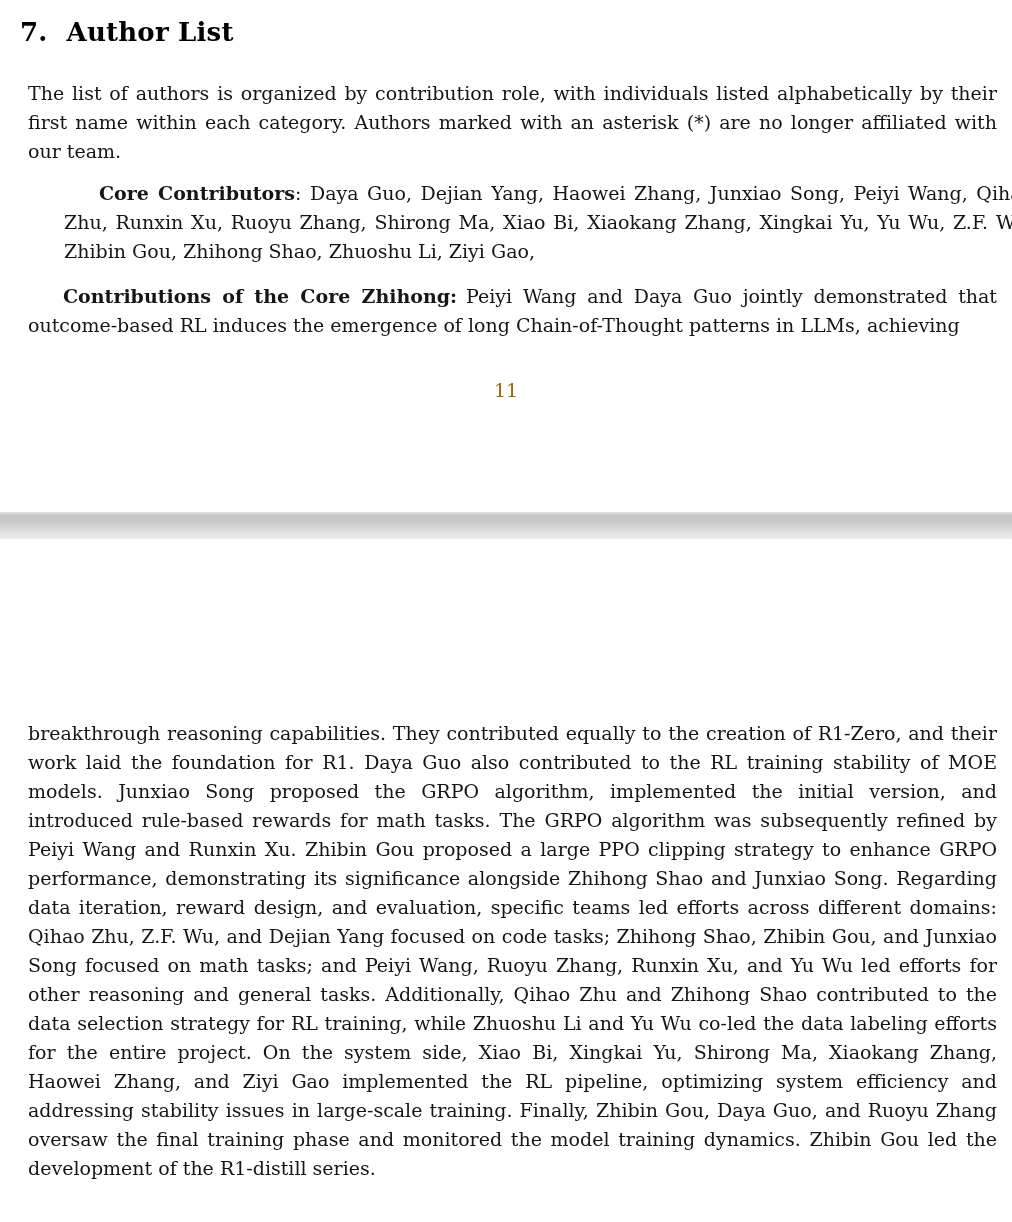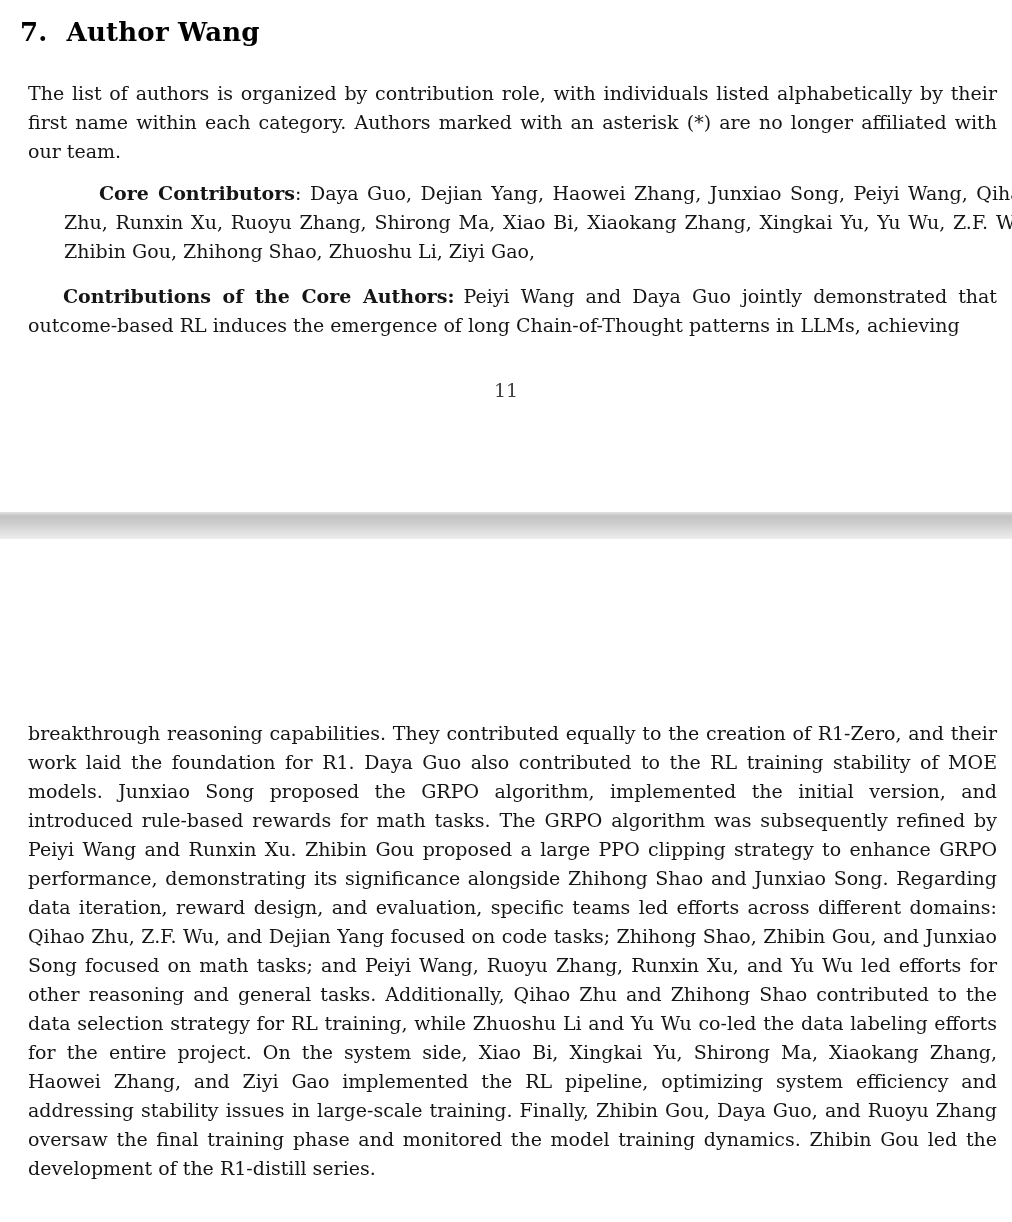--- a/index.html
+++ b/index.html
@@ -31,21 +31,21 @@
     color: #151515;
   }
   .para-indent { text-indent: 35px; }
   .lead-label { font-weight: bold; }
   .label-spacer { display: inline-block; width: 9px; }
   .page-number {
     left: 0; top: 379px;
     width: 100%;
     text-align: center;
     font-size: 19px;
-    color: #404040;
+    color: #a16207;
   }
   .page-gap-divider {
     left: 0; top: 512px;
     width: 1012px; height: 27px;
     background: linear-gradient(to bottom,
       #e3e3e3 0px,
       #c3c3c3 4px,
       #cccccc 11px,
       #dedede 19px,
       #ededed 27px);
@@ -56,33 +56,33 @@
   .p1-contrib { top: 282px; }
 </style>
 </head>
 <body>
 
 <main>
 
   <section>
 
     <h1 class="abs section-heading">
-      <span>7.</span><span class="title-gap">Author Wang</span>
+      <span>7.</span><span class="title-gap">Author List</span>
     </h1>
 
     <p class="abs para p1-intro">
       <span>The list of authors is organized by contribution role, with individuals listed alphabetically by their first name within each category. Authors marked with an asterisk (*) are no longer affiliated with our team.</span>
     </p>
 
     <p class="abs para para-indent p1-core">
       <span class="lead-label">Core Contributors</span><span>: </span><span>Daya Guo, Dejian Yang, Haowei Zhang, Junxiao Song, Peiyi Wang, Qihao Zhu, Runxin Xu, Ruoyu Zhang, Shirong Ma, Xiao Bi, Xiaokang Zhang, Xingkai Yu, Yu Wu, Z.F. Wu, Zhibin Gou, Zhihong Shao, Zhuoshu Li, Ziyi Gao,</span>
     </p>
 
     <p class="abs para para-indent p1-contrib">
-      <span class="lead-label">Contributions of the Core Authors:</span><span class="label-spacer"></span><span>Peiyi Wang and Daya Guo jointly demonstrated that outcome-based RL induces the emergence of long Chain-of-Thought patterns in LLMs, achieving</span>
+      <span class="lead-label">Contributions of the Core Zhihong:</span><span class="label-spacer"></span><span>Peiyi Wang and Daya Guo jointly demonstrated that outcome-based RL induces the emergence of long Chain-of-Thought patterns in LLMs, achieving</span>
     </p>
 
     <div class="abs page-number">11</div>
 
   </section>
 
   <div class="abs page-gap-divider"></div>
 
   <section>
     <p class="abs para page2-body">

